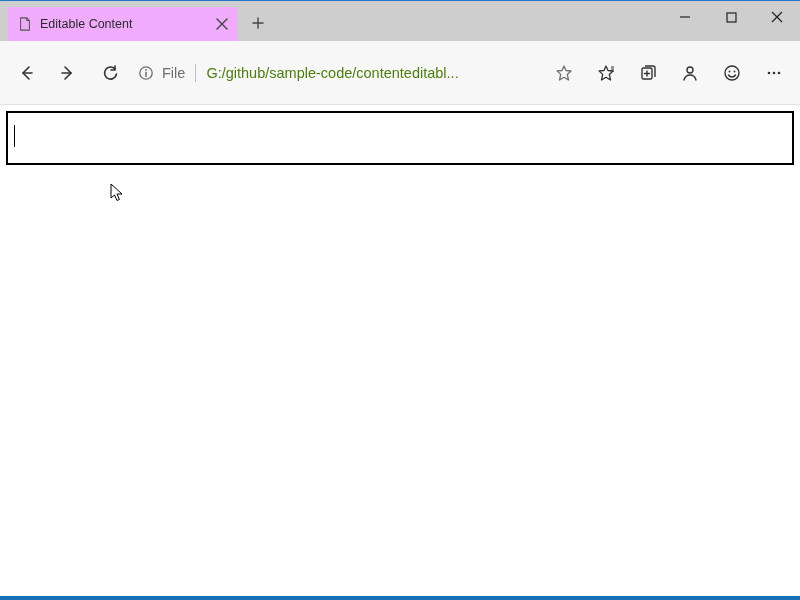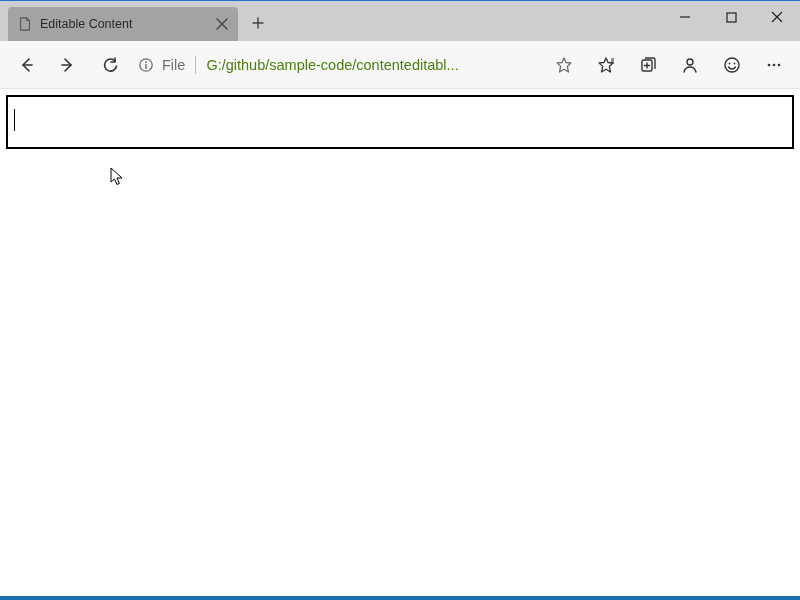--- a/index.html
+++ b/index.html
@@ -1,30 +1,30 @@
 <!DOCTYPE html>
 <html><head>
   <meta charset="utf-8">
   <style>
     * { margin: 0; padding: 0; box-sizing: border-box; }
     html, body { width: 800px; height: 600px; overflow: hidden; font-family: "Segoe UI", Arial, sans-serif; }
     body { background: #ffffff; display: flex; flex-direction: column; border-top: 1px solid #2374c8; }
 
     
     .titlebar { height: 40px; background: #cecece; display: flex; align-items: flex-start; position: relative; }
-    .tab { background: #a3a3a3; height: 34px; width: 230px; margin-top: 6px; margin-left: 8px; display: flex; align-items: center; padding: 9px 10px; border-top-left-radius: 4px; border-top-right-radius: 4px; position: relative; }
+    .tab { background: #f0abfc; height: 34px; width: 230px; margin-top: 6px; margin-left: 8px; display: flex; align-items: center; padding: 9px 10px; border-top-left-radius: 4px; border-top-right-radius: 4px; position: relative; }
     .tab .page-icon { width: 14px; height: 14px; margin-right: 8px; flex-shrink:0; }
     .tab .tab-title { font-size: 12.5px; color: #2b2b2b; white-space: nowrap; overflow: hidden; text-overflow: ellipsis; flex:1; }
     .tab .close-x { width: 12px; height: 12px; margin-left: 6px; flex-shrink:0; }
     .newtab { width: 28px; height: 28px; margin-top: 8px; margin-left: 6px; display:flex; align-items:center; justify-content:center; }
     .wincontrols { position:absolute; right:0; top:0; height:32px; display:flex; }
     .winbtn { width:46px; height:32px; display:flex; align-items:center; justify-content:center; }
 
     
-    .toolbar { height: 48px; background: #f7f7f7; display:flex; align-items:center; padding: 16px 6px; gap: 2px; border-bottom: 1px solid #e3e3e3; }
+    .toolbar { height: 64px; background: #f7f7f7; display:flex; align-items:center; padding: 16px 6px; gap: 2px; border-bottom: 1px solid #e3e3e3; }
     .tbtn { width:40px; height:40px; display:flex; align-items:center; justify-content:center; border-radius:4px; }
     .addr { flex:0 0 auto; display:flex; align-items:center; margin-left:6px; height:32px; }
     .addr .info-icon { width:16px; height:16px; margin-right:8px; }
     .addr .scheme { color:#6f6f6f; font-size:14.5px; }
     .addr .sep { width:1px; height:18px; background:#bdbdbd; margin: 0 10px; }
     .addr .url { color:#4d7c0f; font-size:14.5px; max-width:300px; white-space:nowrap; overflow:hidden; text-overflow:ellipsis; }
     .spacer { flex:1; }
     .right-icons { display:flex; align-items:center; gap:2px; }
 
     

